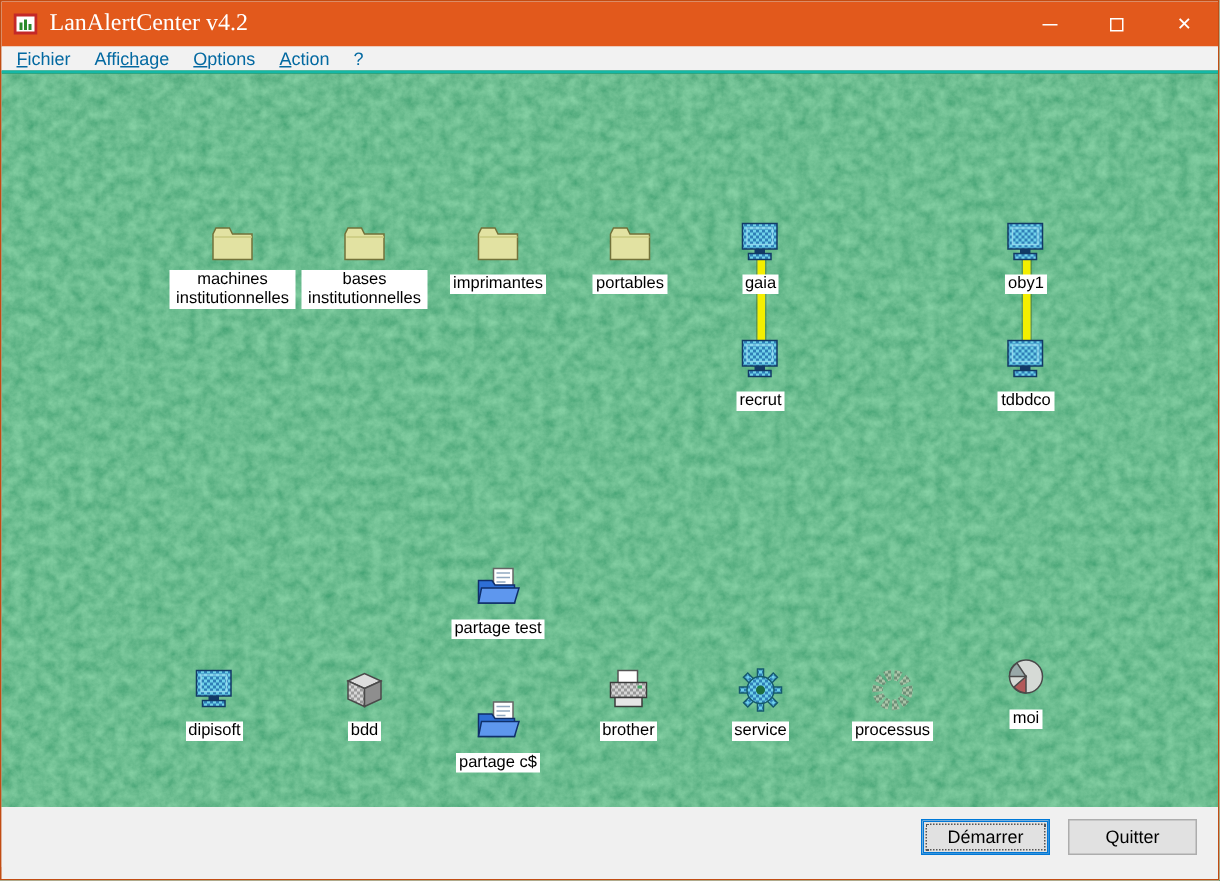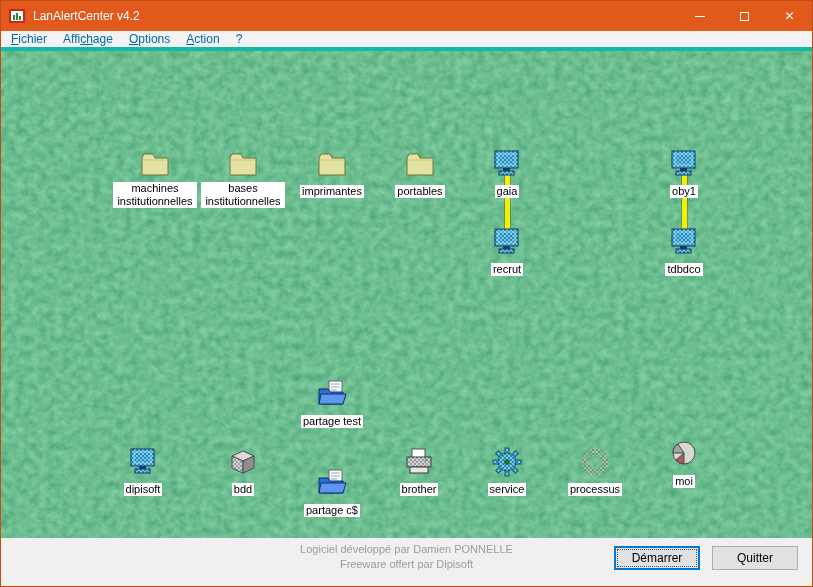--- a/index.html
+++ b/index.html
@@ -2,34 +2,34 @@
 <html><head>
 <meta charset="utf-8">
 <style>
   * { margin:0; padding:0; box-sizing:border-box; }
   body { font-family:"Liberation Sans", sans-serif; background:#ffffff; }
   .window { width:813px; height:587px; border:1px solid #c24c12; position:relative; overflow:hidden; background:#f0f0f0; }
 
   
   .title-bar { height:30px; background:#e2591c; display:flex; align-items:center; color:#fff; }
   .app-icon { width:16px; height:16px; margin:0 8px; flex:0 0 auto; }
-  .title-text { font-size:12px; color:#fff; white-space:nowrap; }
+  .title-text { font-size:16px; color:#fff; white-space:nowrap;font-family:Liberation Serif, serif; }
   .tb-controls { margin-left:auto; display:flex; height:30px; }
   .tb-btn { width:45px; height:30px; display:flex; align-items:center; justify-content:center; cursor:default; }
   .glyph-min { width:10px; height:1px; background:#fff; }
   .glyph-max { width:9px; height:9px; border:1px solid #fff; }
   .glyph-close { color:#fff; font-size:12px; line-height:12px; }
 
   
   .menu-bar { height:16px; background:#f2f2f2; display:flex; align-items:center; font-size:12px; color:#0369a1; padding-left:2px; }
   .menu-item { padding:4px 8px; cursor:default; }
   .menu-item u { text-decoration:underline; }
 
   
-  .canvas { position:relative; width:811px; height:491px; background:#27814a; overflow:hidden; border-top:4px solid #14b8a6; }
+  .canvas { position:relative; width:811px; height:491px; background:#27814a; overflow:hidden; border-top:2px solid #14b8a6; }
   .texture { position:absolute; left:0; top:0; z-index:0; }
   .link { position:absolute; width:5px; background:#f4ef00; z-index:1; box-shadow:0 0 0 1px rgba(60,80,0,.35); }
   .node { position:absolute; width:90px; text-align:center; z-index:2; cursor:default; }
   .node-icon { width:34px; height:34px; margin:0 auto; }
   .node-label { display:inline-block; background:#ffffff; color:#000; font-size:11px; line-height:13px; padding:0 2px; max-width:84px; margin-top:1px; }
 
   
   .status-bar { height:40px; background:#f0f0f0; position:relative; }
   .status-text { position:absolute; left:0; right:0; top:4px; text-align:center; font-size:11px; line-height:15px; color:#9b9b9b; }
   .btn { position:absolute; top:8px; width:86px; height:24px; font-family:"Liberation Sans", sans-serif; font-size:12px; color:#000; background:#e1e1e1; border:1px solid #adadad; cursor:default; }
@@ -188,21 +188,17 @@
             <circle cx="17" cy="17" r="10" fill="none" stroke="url(#chk-olive)" stroke-width="7" stroke-dasharray="4 2"></circle>
           </svg></div><div class="node-label">processus</div></div>
       <div class="node" style="left: 638px; top: 386px;"><div class="node-icon"><svg width="34" height="34" viewBox="0 0 34 34">
             <circle cx="17" cy="16" r="11" fill="#d6dad6" stroke="#4a4a4a"></circle>
             <path d="M17 16 L6 16 A11 11 0 0 1 11 7 Z" fill="#98a8a8" stroke="#4a4a4a"></path>
             <path d="M17 16 L9 23 A11 11 0 0 0 17 27 Z" fill="#b25a5a" stroke="#4a4a4a"></path>
           </svg></div><div class="node-label">moi</div></div>
     </div>
 
   <div class="status-bar">
-    <div class="status-text">
-      <div>Logiciel développé par Damien PONNELLE</div>
-      <div>Freeware offert par Dipisoft</div>
-    </div>
     <button class="btn btn-default btn-start">Démarrer</button>
     <button class="btn btn-quit">Quitter</button>
   </div>
 
 </div>
 
 </body></html>

